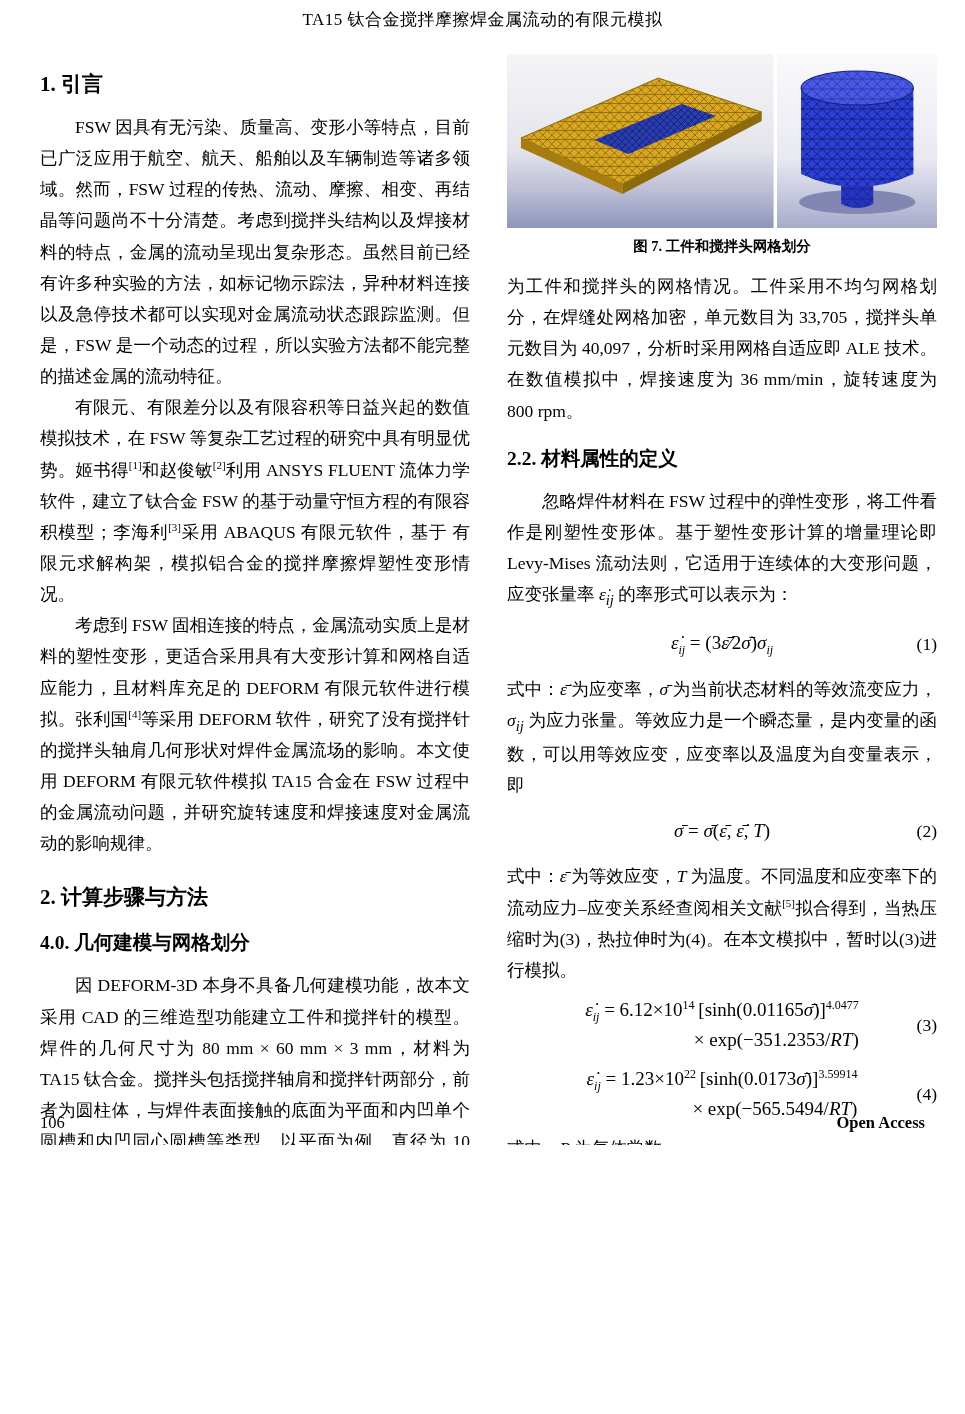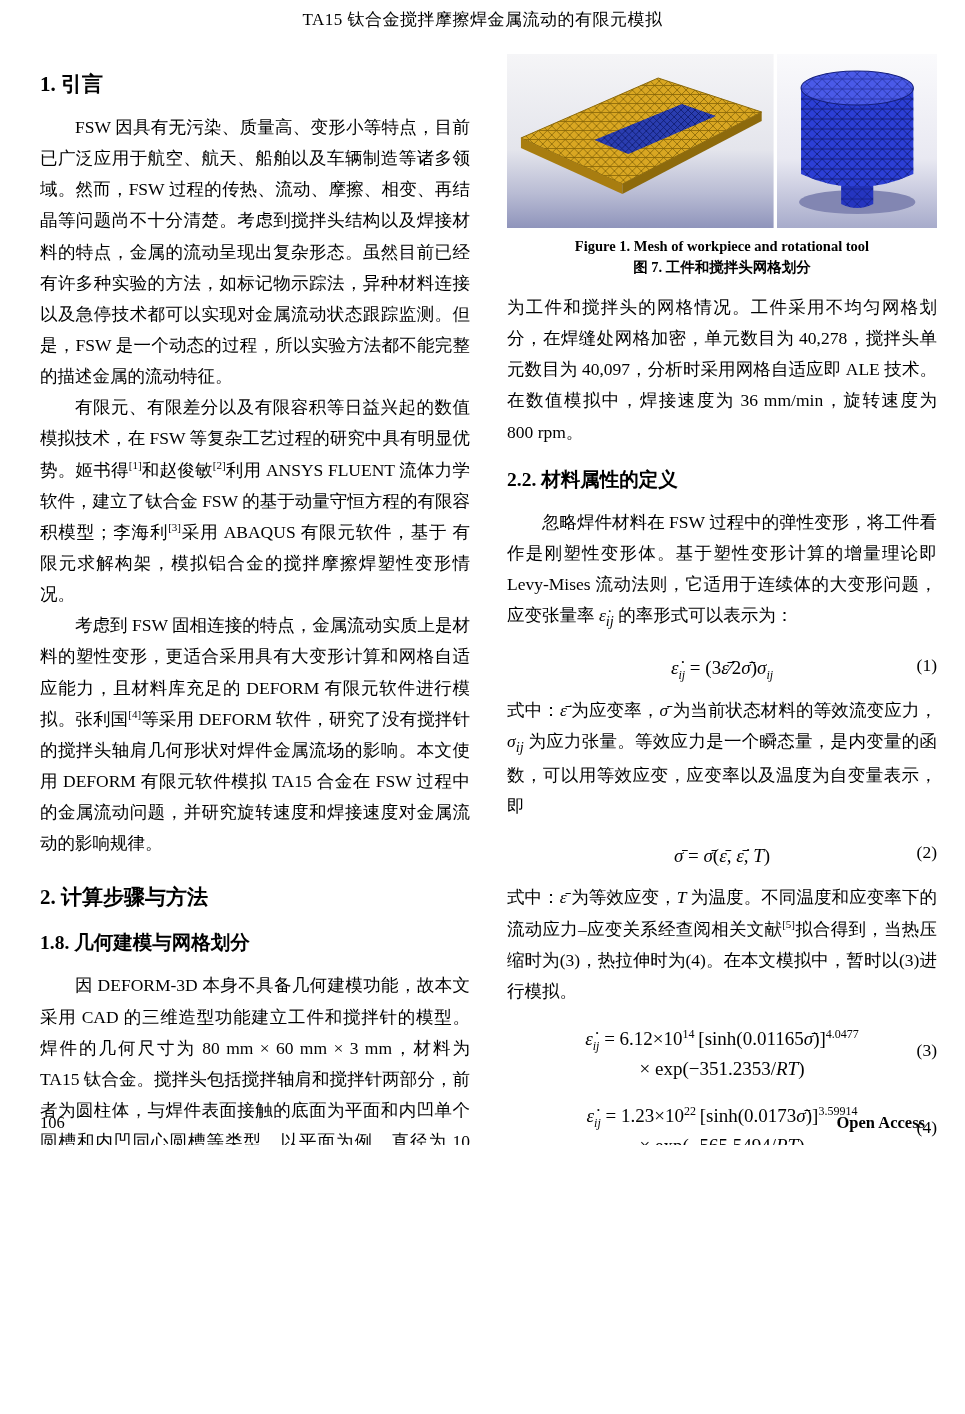--- a/index.html
+++ b/index.html
@@ -71,21 +71,21 @@
   .eq-row {
     position: relative;
     display: flex;
     align-items: center;
     justify-content: center;
     margin: 10px 0;
     min-height: 40px;
     font-size: 19px;
     font-family: "Liberation Serif", "DejaVu Serif", serif;
   }
-  .eq-body { text-align: center; line-height: 1.5; padding: 0 28px; margin-top: 8px; }
+  .eq-body { text-align: right; line-height: 1.5; padding: 0 28px; }
   .eq-body sup { font-size: 12px; }
   .eq-body sub { font-size: 12px; }
   .eq-num {
     position: absolute;
     right: 0;
     top: 50%;
     transform: translateY(-50%);
     font-size: 17.5px;
   }
 
@@ -107,21 +107,21 @@
 <div class="page">
 
   <div class="paper-title">TA15 钛合金搅拌摩擦焊金属流动的有限元模拟</div>
 
   <div class="col col-left">
     <h1 class="sec">1. 引言</h1>
     <p class="body">FSW 因具有无污染、质量高、变形小等特点，目前已广泛应用于航空、航天、船舶以及车辆制造等诸多领域。然而，FSW 过程的传热、流动、摩擦、相变、再结晶等问题尚不十分清楚。考虑到搅拌头结构以及焊接材料的特点，金属的流动呈现出复杂形态。虽然目前已经有许多种实验的方法，如标记物示踪法，异种材料连接以及急停技术都可以实现对金属流动状态跟踪监测。但是，FSW 是一个动态的过程，所以实验方法都不能完整的描述金属的流动特征。</p>
     <p class="body">有限元、有限差分以及有限容积等日益兴起的数值模拟技术，在 FSW 等复杂工艺过程的研究中具有明显优势。姬书得<sup>[1]</sup>和赵俊敏<sup>[2]</sup>利用 ANSYS FLUENT 流体力学软件，建立了钛合金 FSW 的基于动量守恒方程的有限容积模型；李海利<sup>[3]</sup>采用 ABAQUS 有限元软件，基于 有限元求解构架，模拟铝合金的搅拌摩擦焊塑性变形情况。</p>
     <p class="body">考虑到 FSW 固相连接的特点，金属流动实质上是材料的塑性变形，更适合采用具有大变形计算和网格自适应能力，且材料库充足的 DEFORM 有限元软件进行模拟。张利国<sup>[4]</sup>等采用 DEFORM 软件，研究了没有搅拌针的搅拌头轴肩几何形状对焊件金属流场的影响。本文使用 DEFORM 有限元软件模拟 TA15 合金在 FSW 过程中的金属流动问题，并研究旋转速度和焊接速度对金属流动的影响规律。</p>
     <h1 class="sec mid">2. 计算步骤与方法</h1>
-    <h2 class="subsec">1.8. 几何建模与网格划分</h2>
+    <h2 class="subsec">4.0. 几何建模与网格划分</h2>
     <p class="body">因 DEFORM-3D 本身不具备几何建模功能，故本文采用 CAD 的三维造型功能建立工件和搅拌针的模型。焊件的几何尺寸为 80 mm × 60 mm × 3 mm，材料为 TA15 钛合金。搅拌头包括搅拌轴肩和搅拌针两部分，前者为圆柱体，与焊件表面接触的底面为平面和内凹单个圆槽和内凹同心圆槽等类型，以平面为例，直径为 10 mm，高度为 10 mm。后者形状多样，包括圆柱型，圆锥形，圆台型，螺纹型等，在此将搅拌针简化为圆柱体，直径为 3 mm，高约为焊件厚度的 0.9 倍，取 2.8 mm。实体模型生成以后，将其保存为 STL 格式，然后导入 DEFORM-3D 进行网格划分。如图 1</p>
   </div>
 
   <div class="col col-right">
 
     <div class="figure-box">
       <div class="fig-panel workpiece">
         <svg viewBox="0 0 268 174" preserveAspectRatio="none" aria-hidden="true">
           <defs>
             <linearGradient id="bgL" x1="0" y1="0" x2="0" y2="1">
@@ -164,25 +164,24 @@
           <path d="M24 34 L24 120 Q80 146 136 120 L136 34 Z" fill="url(#meshC)"></path>
           <ellipse cx="80" cy="34" rx="56" ry="17" fill="#4a5ae8" stroke="#16207e" stroke-width="1"></ellipse>
           <ellipse cx="80" cy="34" rx="56" ry="17" fill="url(#meshC)" opacity="0.6"></ellipse>
           <path d="M64 132 L64 150 Q80 158 96 150 L96 132 Z" fill="#2535c0"></path>
           <path d="M64 132 L64 150 Q80 158 96 150 L96 132 Z" fill="url(#meshC)" opacity="0.7"></path>
         </svg>
       </div>
     </div>
 
     <div class="fig-caption">
-      <div>Figure 1. Mesh of workpiece and rotational tool</div>
       <div>图 7. 工件和搅拌头网格划分</div>
     </div>
 
-    <p class="body noindent">为工件和搅拌头的网格情况。工件采用不均匀网格划分，在焊缝处网格加密，单元数目为 40,278，搅拌头单元数目为 40,097，分析时采用网格自适应即 ALE 技术。在数值模拟中，焊接速度为 36 mm/min，旋转速度为 800 rpm。</p>
+    <p class="body noindent">为工件和搅拌头的网格情况。工件采用不均匀网格划分，在焊缝处网格加密，单元数目为 33,705，搅拌头单元数目为 40,097，分析时采用网格自适应即 ALE 技术。在数值模拟中，焊接速度为 36 mm/min，旋转速度为 800 rpm。</p>
 
     <h2 class="subsec">2.2. 材料属性的定义</h2>
 
     <p class="body">忽略焊件材料在 FSW 过程中的弹性变形，将工件看作是刚塑性变形体。基于塑性变形计算的增量理论即 Levy-Mises 流动法则，它适用于连续体的大变形问题，应变张量率 <i>ε̇<sub>ij</sub></i> 的率形式可以表示为：</p>
 
     <div class="eq-row">
       <span class="eq-body"><i>ε̇</i><sub><i>ij</i></sub> = (3<i>ε̄̇</i>⁄2<i>σ̄</i>)<i>σ</i><sub><i>ij</i></sub></span>
       <span class="eq-num">(1)</span>
     </div>
 

